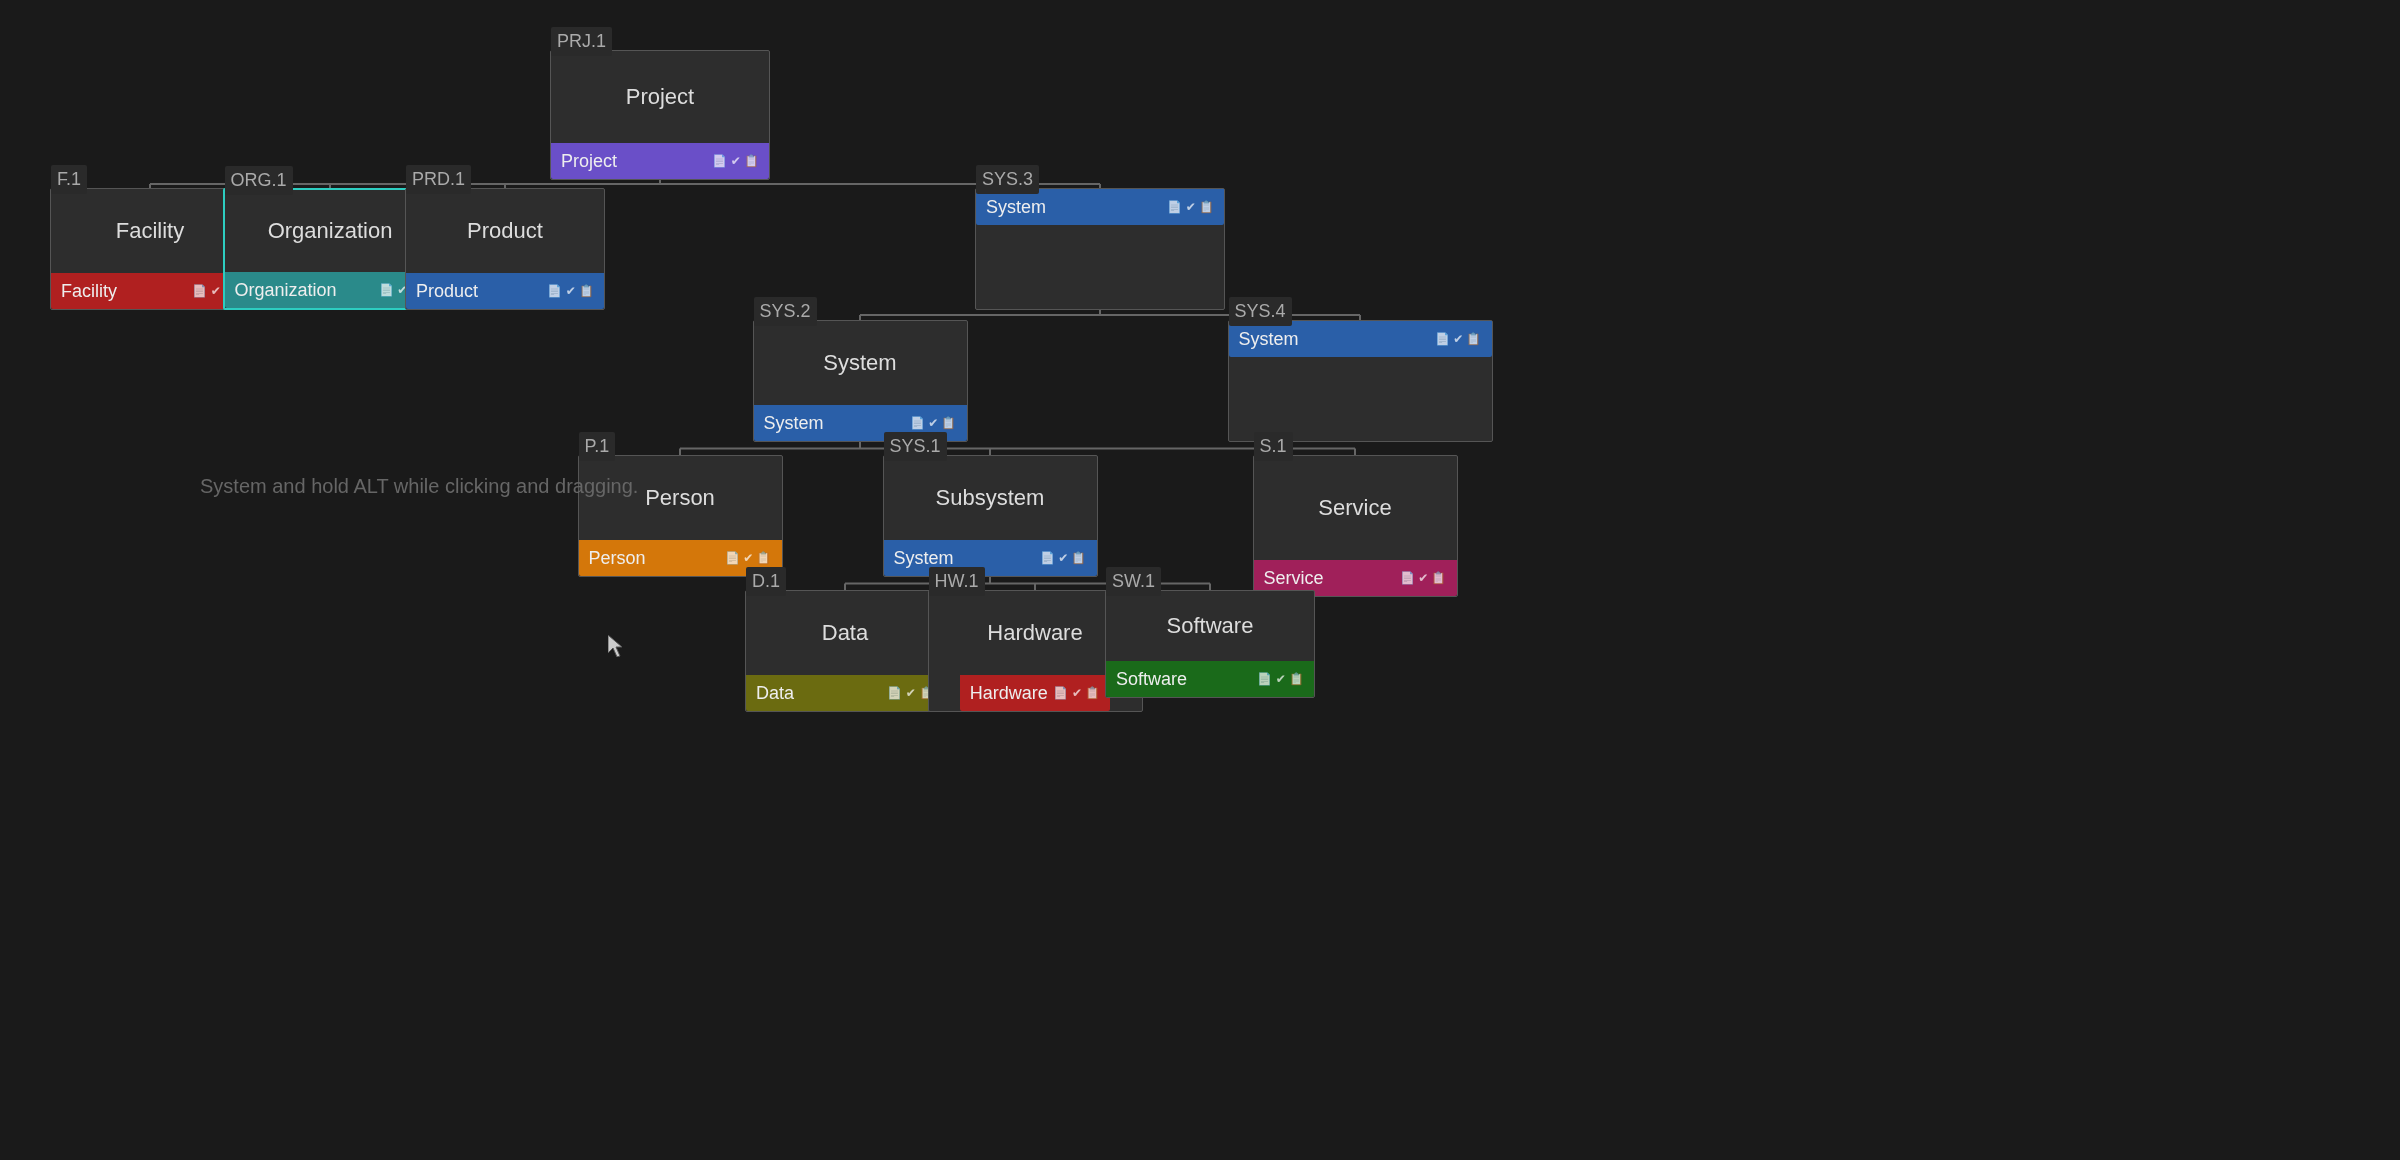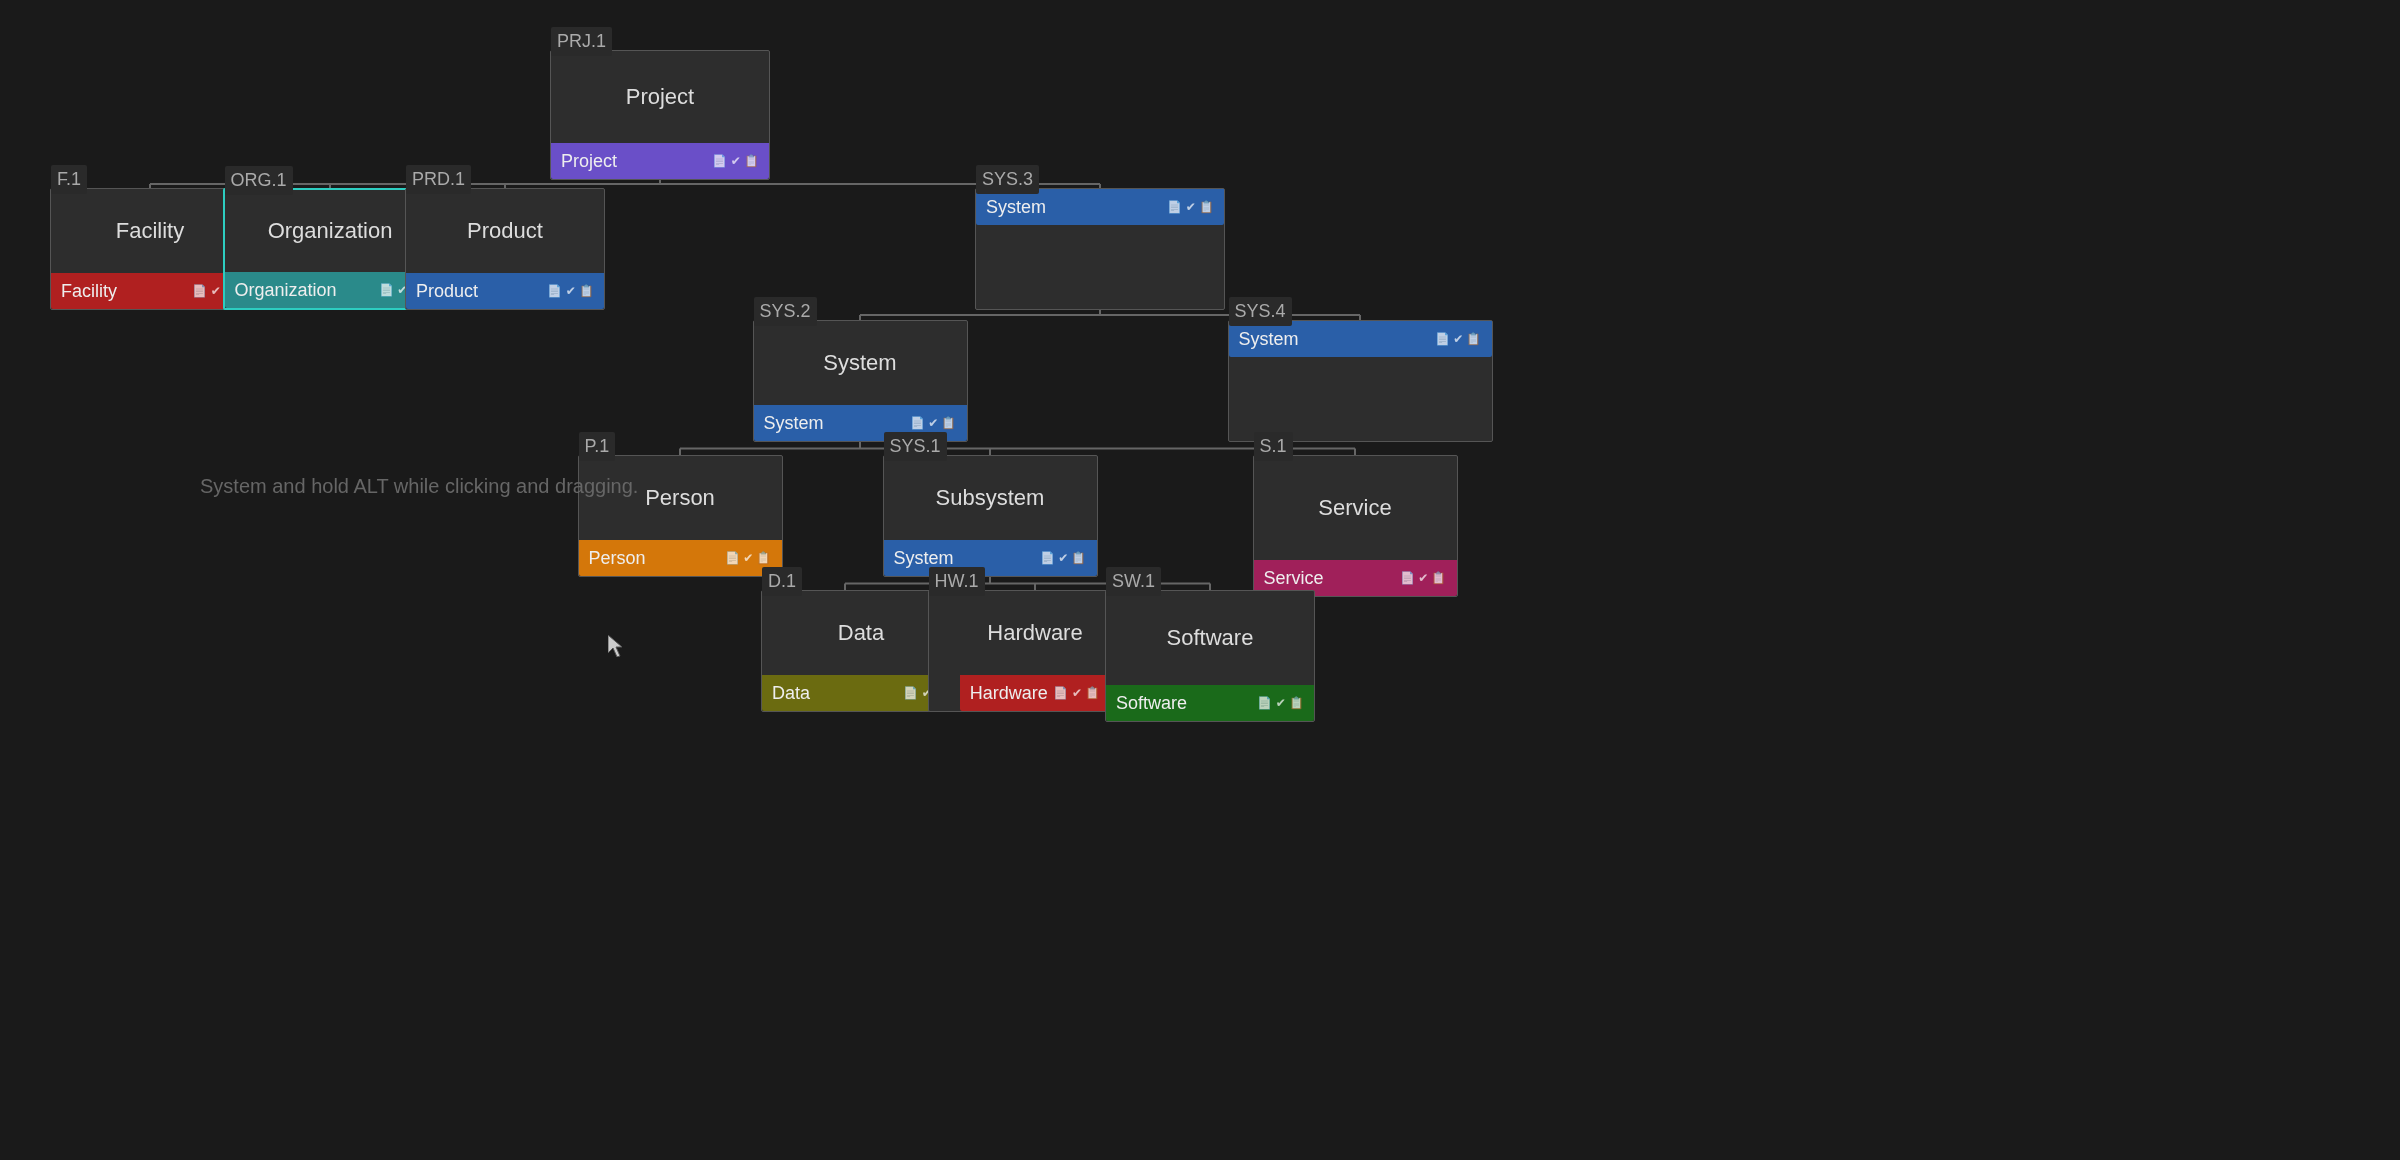--- a/index.html
+++ b/index.html
@@ -199,37 +199,37 @@
         </div>
       </div>
       <div class="node" style="left: 1252.5px; top: 455px; width: 205px; height: 142px;">
         <div class="node-id">S.1</div>
         <div class="node-title">Service</div>
         <div class="node-footer" style="background: rgb(160, 32, 90); border-radius: 0px 0px 2px 2px;">
           <span class="footer-label">Service</span>
           <span class="footer-icons" style="font-size: 12px;">📄 ✔ 📋</span>
         </div>
       </div>
-      <div class="node" style="left: 745px; top: 590px; width: 200px; height: 122px; margin-left: 16px;">
+      <div class="node" style="left: 745px; top: 590px; width: 200px; height: 122px;">
         <div class="node-id">D.1</div>
         <div class="node-title">Data</div>
         <div class="node-footer" style="background: rgb(107, 107, 16); border-radius: 0px 0px 2px 2px;">
           <span class="footer-label">Data</span>
           <span class="footer-icons" style="font-size: 12px;">📄 ✔ 📋</span>
         </div>
       </div>
       <div class="node" style="left: 927.5px; top: 590px; width: 215px; height: 122px; align-items: center;">
         <div class="node-id">HW.1</div>
         <div class="node-title">Hardware</div>
         <div class="node-footer" style="background: rgb(176, 32, 32); border-radius: 0px 0px 2px 2px;">
           <span class="footer-label">Hardware</span>
           <span class="footer-icons" style="font-size: 12px;">📄 ✔ 📋</span>
         </div>
       </div>
-      <div class="node" style="left: 1105px; top: 590px; width: 210px; height: 132px;">
+      <div class="node" style="left: 1105px; top: 590px; width: 210px; height: 108px;">
         <div class="node-id">SW.1</div>
         <div class="node-title">Software</div>
         <div class="node-footer" style="background: rgb(26, 106, 26); border-radius: 0px 0px 2px 2px;">
           <span class="footer-label">Software</span>
           <span class="footer-icons" style="font-size: 12px;">📄 ✔ 📋</span>
         </div>
       </div>
     </div>
   <div class="hint-text" style="left:200px; top:475px;">System and hold ALT while clicking and dragging.</div>
 

